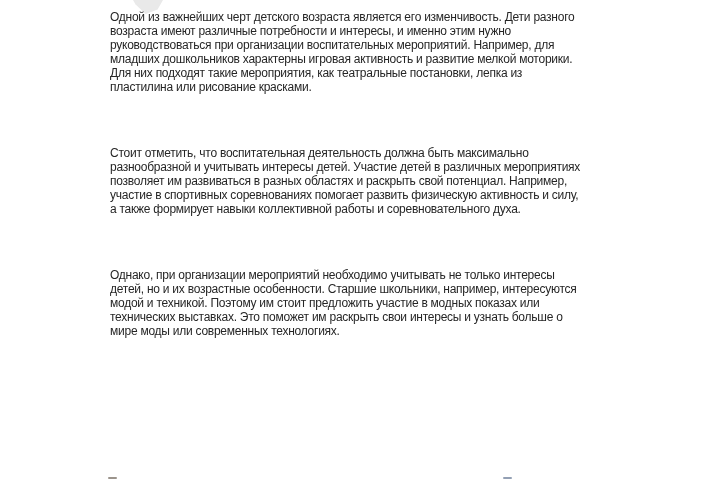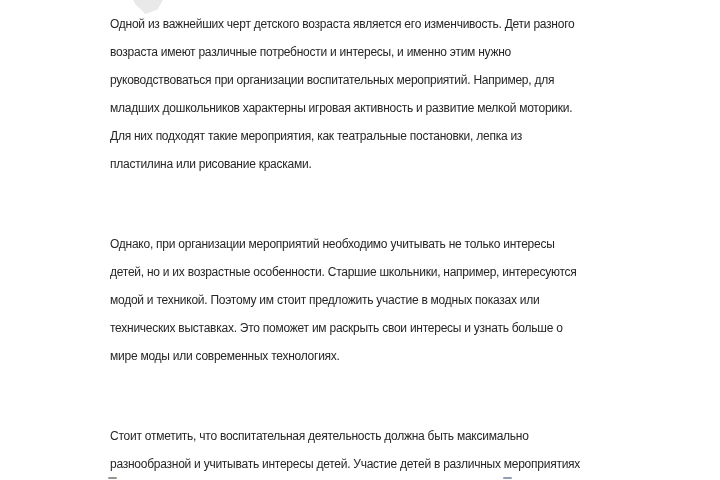--- a/index.html
+++ b/index.html
@@ -28,21 +28,21 @@
   .content {
     position: absolute;
     left: 110px;
     top: 10px;
     width: 560px;
   }
   .content p {
     margin: 0 0 52px 0;
     font-family: "Liberation Sans", sans-serif;
     font-size: 12px;
-    line-height: 28px;
+    line-height: 14px;
     letter-spacing: -0.25px;
     color: #262626;
     white-space: pre-line;
   }
   .frag {
     position: absolute;
     height: 2px;
     border-radius: 1px;
   }
   .frag-a {
@@ -65,28 +65,28 @@
 
   <div class="watermark"></div>
 
   <div class="content">
     <p>Одной из важнейших черт детского возраста является его изменчивость. Дети разного
 возраста имеют различные потребности и интересы, и именно этим нужно
 руководствоваться при организации воспитательных мероприятий. Например, для
 младших дошкольников характерны игровая активность и развитие мелкой моторики.
 Для них подходят такие мероприятия, как театральные постановки, лепка из
 пластилина или рисование красками.</p>
+    <p>Стоит отметить, что воспитательная деятельность должна быть максимально
+разнообразной и учитывать интересы детей. Участие детей в различных мероприятиях
+позволяет им развиваться в разных областях и раскрыть свой потенциал. Например,
+участие в спортивных соревнованиях помогает развить физическую активность и силу,
+а также формирует навыки коллективной работы и соревновательного духа.</p>
     <p>Однако, при организации мероприятий необходимо учитывать не только интересы
 детей, но и их возрастные особенности. Старшие школьники, например, интересуются
 модой и техникой. Поэтому им стоит предложить участие в модных показах или
 технических выставках. Это поможет им раскрыть свои интересы и узнать больше о
 мире моды или современных технологиях.</p>
-    <p>Стоит отметить, что воспитательная деятельность должна быть максимально
-разнообразной и учитывать интересы детей. Участие детей в различных мероприятиях
-позволяет им развиваться в разных областях и раскрыть свой потенциал. Например,
-участие в спортивных соревнованиях помогает развить физическую активность и силу,
-а также формирует навыки коллективной работы и соревновательного духа.</p>
   </div>
 
   <div class="frag frag-a"></div>
   <div class="frag frag-b"></div>
 
 </div>
 
 </body></html>

